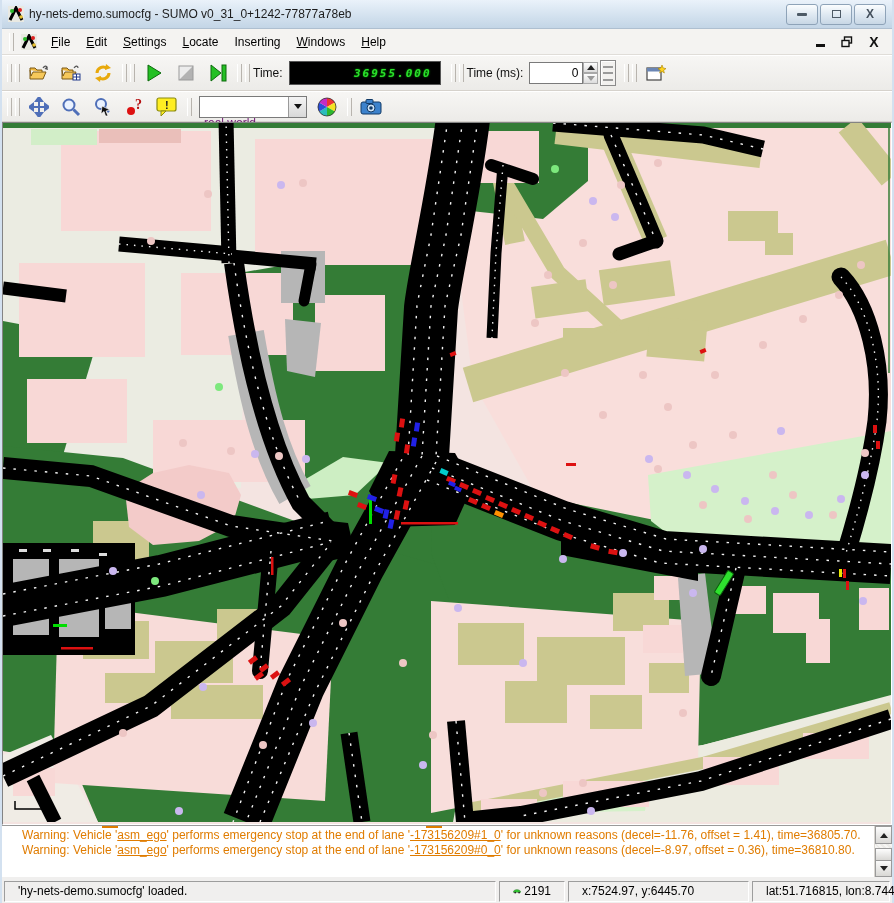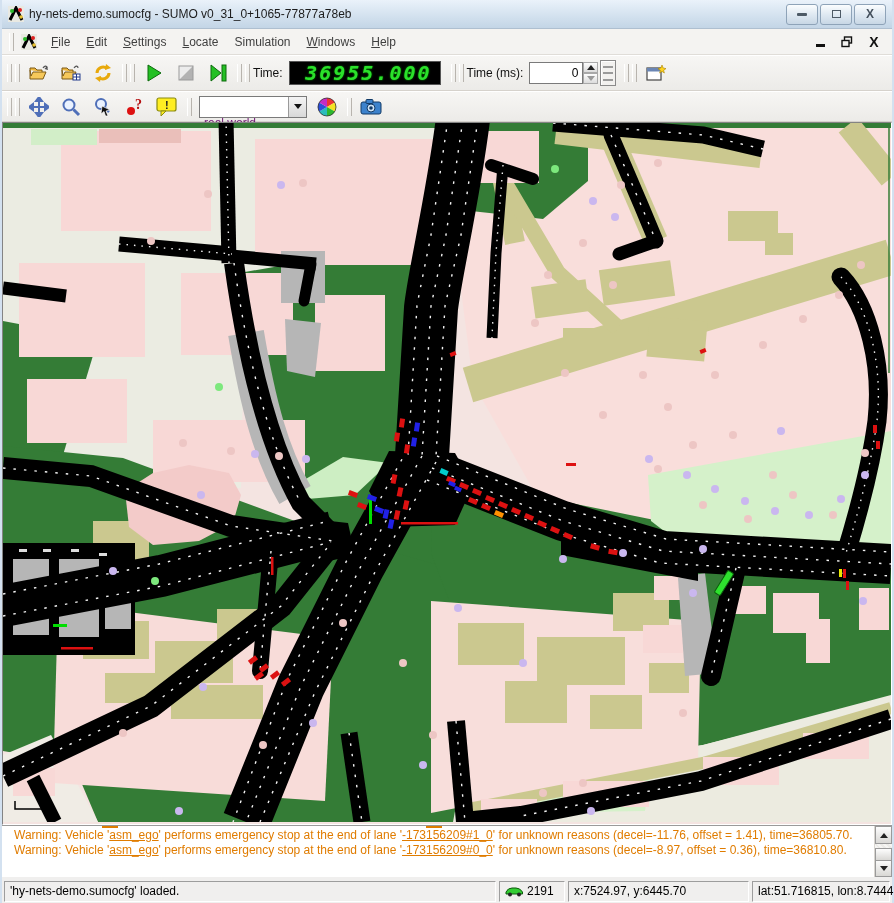--- a/index.html
+++ b/index.html
@@ -12,84 +12,84 @@
   .winbtns{display:flex;gap:2px;}
   .winbtn{width:30px;height:19px;border:1px solid #8fa0b5;border:1px solid #8ea3b8;border-radius:3px;background:linear-gradient(#fbfdfe,#dfe9f2 50%,#c8d7e5);display:flex;align-items:center;justify-content:center;cursor:default;}
   .glyph-minbar{width:10px;height:3px;background:#4d5a66;border-radius:1px;}
   .glyph-restore{width:9px;height:8px;border:1.5px solid #4d5a66;box-sizing:border-box;}
   .glyph-x{font-weight:bold;font-size:12px;color:#44505c;line-height:1;}
   
   .menubar{height:25px;flex:0 0 25px;display:flex;align-items:center;background:#f4f3f1;border-bottom:1px solid #e0ddd8;padding:0 4px;}
   .grip{width:3px;height:18px;border-left:1px solid #fff;border-right:1px solid #b8b4ae;margin:0 3px;}
   .grip + .grip{margin-left:0;}
   .menubar .appicon{width:16px;height:16px;margin:0 6px 0 4px;}
-  .menu-item{padding:3px 8px;color:#404040;cursor:default;}
+  .menu-item{padding:3px 8px;color:#000000;cursor:default;}
   .menu-item u{text-decoration:underline;}
   .mdibtns{margin-left:auto;display:flex;align-items:center;gap:3px;padding-right:2px;}
   .mdibtn{width:22px;height:18px;display:flex;align-items:center;justify-content:center;border:1px solid transparent;}
   .glyph-mdimin{width:9px;height:3px;background:#111;margin-top:8px;}
   .glyph-mdix{font-weight:bold;font-size:14px;color:#111;line-height:1;}
   
   .toolbar{display:flex;align-items:center;background:linear-gradient(#f7f6f4,#ecebe8);border-top:1px solid #fff;border-bottom:1px solid #d6d2cc;padding:0 2px;}
   .tb1{height:34px;flex:0 0 34px;}
   .tb2{height:29px;flex:0 0 29px;}
   .tbtn{width:28px;height:26px;display:flex;align-items:center;justify-content:center;border:1px solid transparent;border-radius:2px;margin:0 1px;}
   .tb2 .tbtn{height:24px;}
   .tb-label{margin:0 6px 0 0;color:#111;}
   .lcd{width:152px;height:24px;background:#000;border:1px solid #555;display:flex;align-items:center;justify-content:flex-end;padding-right:8px;box-sizing:border-box;}
-  .lcd span{font-family:"DejaVu Sans Mono",monospace;font-weight:bold;font-style:italic;font-size:20px;letter-spacing:2px;color:#2be02b;text-shadow:0 0 2px #0a0;}
+  .lcd span{font-family:"DejaVu Sans Mono",monospace;font-weight:bold;font-style:italic;font-size:11px;letter-spacing:2px;color:#2be02b;text-shadow:0 0 2px #0a0;}
   .spinbox{width:54px;height:22px;border:1px solid #7a7a7a;background:#fff;box-sizing:border-box;display:flex;align-items:center;}
   .spinbox input{width:100%;border:0;outline:0;text-align:right;padding-right:4px;font-family:"Liberation Sans",sans-serif;font-size:12px;background:transparent;}
   .spincol{display:flex;flex-direction:column;width:15px;height:22px;}
   .spinarrow{flex:1;display:flex;align-items:center;justify-content:center;border:1px solid #a9a9a9;background:linear-gradient(#fdfdfd,#dcdcdc);}
   .tri-up{width:0;height:0;border-left:4px solid transparent;border-right:4px solid transparent;border-bottom:5px solid #222;}
   .tri-down{width:0;height:0;border-left:4px solid transparent;border-right:4px solid transparent;border-top:5px solid #9a9a9a;}
   .dial{width:14px;height:24px;margin-left:2px;border:1px solid #8a8a8a;background:#f2f1ef;box-shadow:inset 1px 1px 0 #fff;display:flex;flex-direction:column;justify-content:space-evenly;}
   .dial i{display:block;height:2px;background:#9a9a9a;margin:0 2px;}
   .combobox{display:flex;width:108px;height:22px;border:1px solid #7a7a7a;background:#fff;box-sizing:border-box;margin:0 4px;}
   .combobox .cbtext{flex:1;padding:19px 4px;color:#701a75;white-space:nowrap;overflow:hidden;}
   .combobox .cbbtn{width:17px;background:linear-gradient(#f4f4f4,#d8d8d8);border-left:1px solid #9a9a9a;display:flex;align-items:center;justify-content:center;}
   .cbbtn b{width:0;height:0;border-left:4px solid transparent;border-right:4px solid transparent;border-top:5px solid #111;}
   
   .mapwrap{flex:0 0 701px;height:701px;border:1px solid #848484;border-bottom-color:#fff;border-right-color:#fff;background:#f4e4e1;overflow:hidden;}
   
   .msglog{flex:0 0 51px;height:51px;background:#fff;border-top:1px solid #9a9a9a;display:flex;position:relative;}
-  .msgbody{flex:1;overflow:hidden;padding:2px 0 0 12px;}
+  .msgbody{flex:1;overflow:hidden;padding:2px 0 0 12px;margin-left:8px;}
   .msg-line{font-size:12px;line-height:15px;color:#e07c00;white-space:nowrap;}
   .msg-line .msg-link{text-decoration:underline;color:#e07c00;cursor:pointer;}
   .msg-sliver{position:absolute;top:0;left:0;height:2px;width:100%;}
   .msg-sliver i{position:absolute;top:0;height:2px;background:#e07c00;display:block;}
   .vscroll{flex:0 0 17px;background:#f3f2f0;border-left:1px solid #d8d5d0;display:flex;flex-direction:column;}
   .sbtn{height:16px;border:1px solid #9a9a9a;background:linear-gradient(#fdfdfd,#d9d8d5);display:flex;align-items:center;justify-content:center;}
   .strack{flex:1;position:relative;background:repeating-linear-gradient(45deg,#f6f5f3 0 2px,#ecebe8 2px 4px);}
   .sthumb{position:absolute;left:0;right:0;top:4px;height:11px;border:1px solid #9a9a9a;background:linear-gradient(#fdfdfd,#d9d8d5);}
   
   .statusbar{flex:0 0 29px;height:29px;background:#f0efee;display:flex;align-items:center;padding:2px 2px 3px 2px;box-sizing:border-box;gap:3px;}
-  .spanel{height:21px;border:1px solid;border-color:#9d9d9d #fff #fff #9d9d9d;display:flex;align-items:center;padding:0 5px;box-sizing:border-box;background:#f0efee;color:#000;white-space:nowrap;}
+  .spanel{height:21px;border:1px solid;border-color:#9d9d9d #fff #fff #9d9d9d;display:flex;align-items:center;padding:0 13px;box-sizing:border-box;background:#f0efee;color:#000;white-space:nowrap;}
   .sp-msg{flex:1;}
   .sp-count{width:66px;}
   .sp-count svg{margin-right:3px;}
   .sp-xy{width:181px;text-align:right;}
   .sp-geo{width:138px;}
   .bottomedge{flex:1;background:linear-gradient(#dfeaf6,#c9daec);}
 </style>
 </head>
 <body>
 
 <div class="window">
 
   <div class="titlebar">
     <svg class="appicon" viewBox="0 0 16 16">
       <rect width="16" height="16" fill="#e9e9e2"></rect>
       <path d="M2,14 L8,2 L14,14" stroke="#000" stroke-width="3" fill="none"></path>
       <circle cx="4" cy="5" r="2" fill="#2dbb2d"></circle>
         <circle cx="12" cy="4" r="2" fill="#dd2222"></circle>
         <circle cx="13" cy="11" r="1.8" fill="#e8c231"></circle>
     </svg>
-    <div class="title">hy-nets-demo.sumocfg - SUMO v0_31_0+1065-77877a78eb</div>
+    <div class="title">hy-nets-demo.sumocfg - SUMO v0_31_0+1242-77877a78eb</div>
     <div class="winbtns">
       <div class="winbtn">
           <span class="glyph-minbar"></span>
         </div>
       <div class="winbtn">
           <span class="glyph-restore"></span>
         </div>
       <div class="winbtn">
           <span class="glyph-x">X</span>
         </div>
@@ -103,21 +103,21 @@
       <path d="M2,14 L8,2 L14,14" stroke="#000" stroke-width="3" fill="none"></path>
       <circle cx="4" cy="5" r="2" fill="#2dbb2d"></circle>
         <circle cx="12" cy="4" r="2" fill="#dd2222"></circle>
         <circle cx="13" cy="11" r="1.8" fill="#e8c231"></circle>
     </svg>
     <div id="menu-items" style="display:flex;">
         <div class="menu-item"><u>F</u>ile</div>
         <div class="menu-item"><u>E</u>dit</div>
         <div class="menu-item"><u>S</u>ettings</div>
         <div class="menu-item"><u>L</u>ocate</div>
-        <div class="menu-item">Simulation</div>
+        <div class="menu-item">Inserting</div>
         <div class="menu-item"><u>W</u>indows</div>
         <div class="menu-item"><u>H</u>elp</div>
       </div>
     <div class="mdibtns">
       <div class="mdibtn">
           <span class="glyph-mdimin"></span>
         </div>
       <div class="mdibtn">
         <svg width="12" height="12" viewBox="0 0 12 12">
           <rect x="3.5" y="1" width="7" height="6" fill="none" stroke="#111" stroke-width="1.4"></rect>

